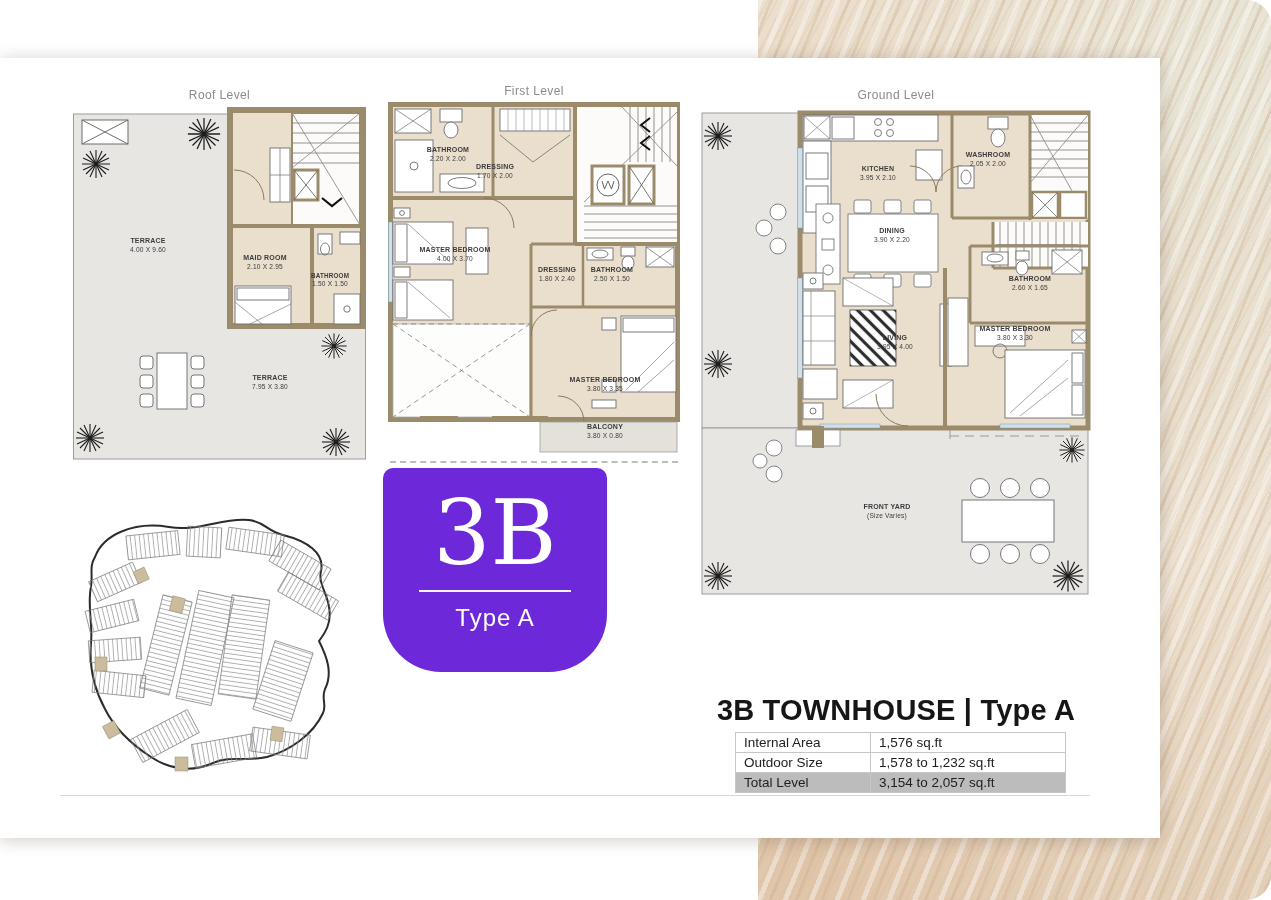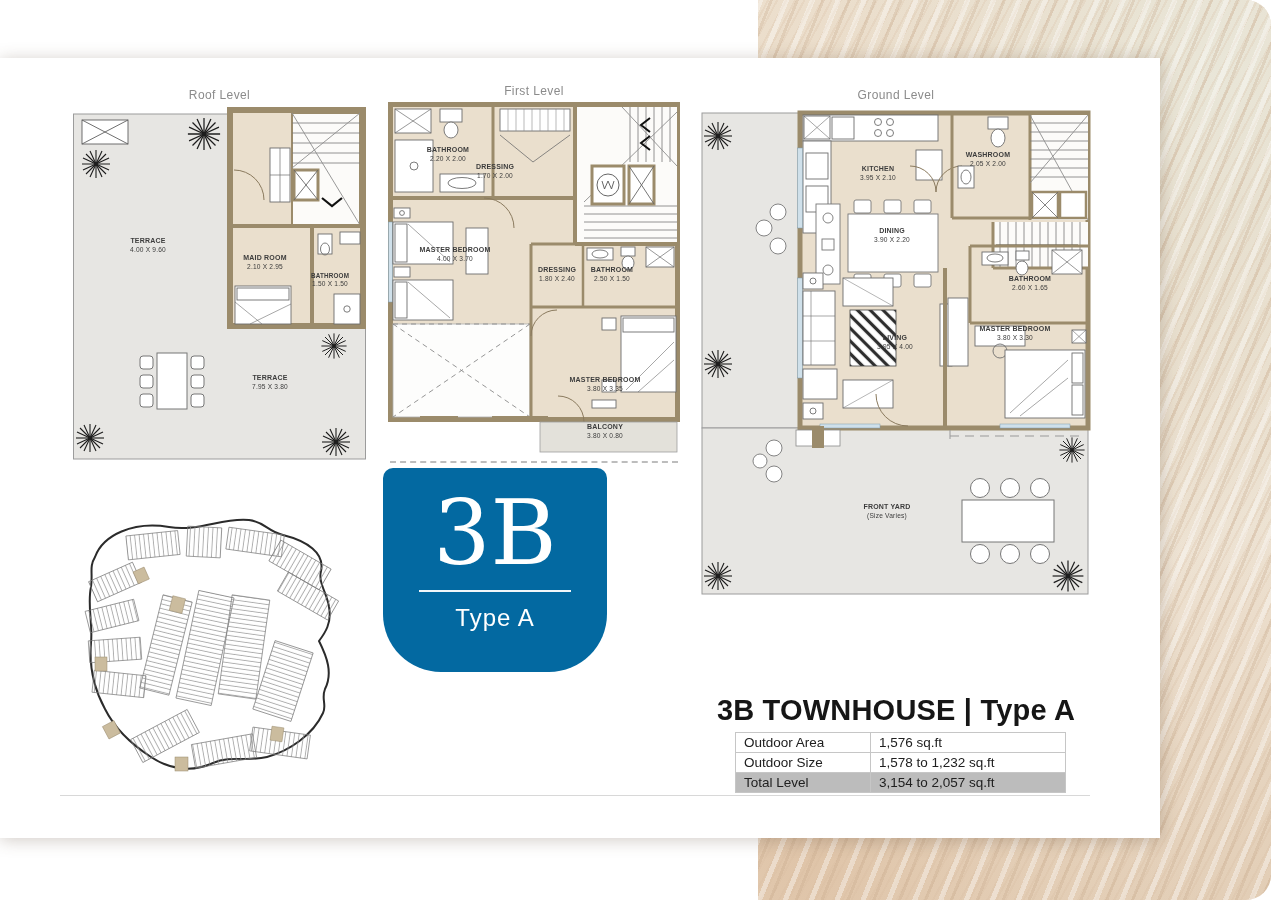--- a/index.html
+++ b/index.html
@@ -16,21 +16,21 @@
   .page{position:absolute;left:0;top:58px;width:1160px;height:780px;background:#ffffff;
         box-shadow:0 2px 16px rgba(90,70,50,.28);}
   .plan{position:absolute;}
   .plan-title{position:absolute;left:0;top:0;width:100%;text-align:center;
         font-size:12px;color:#8b8b8b;letter-spacing:.4px;}
   .plan-svg{position:absolute;left:0;top:18px;}
   .room-label{position:absolute;z-index:5;font-size:7px;line-height:1.25;color:#3c3c3c;
         text-align:center;letter-spacing:.2px;font-weight:bold;}
   .room-label .dims{font-weight:normal;font-size:6.6px;}
   .badge{position:absolute;left:383px;top:468px;width:224px;height:204px;
-        background:#0369a1;border-radius:10px 10px 58px 58px;color:#fff;text-align:center;}
+        background:#6d28d9;border-radius:10px 10px 58px 58px;color:#fff;text-align:center;}
   .badge .unit{font-family:"DejaVu Serif",serif;font-weight:400;font-size:90px;line-height:1;
         margin-top:20px;}
   .badge .rule{width:152px;height:1.5px;background:rgba(255,255,255,.95);margin:12px auto 12px;}
   .badge .type{font-size:24px;letter-spacing:1px;font-weight:400;}
   .dash-line{position:absolute;left:390px;top:461px;width:288px;border-top:2px dashed #bdbdbd;}
   .headline{position:absolute;left:700px;top:694px;width:392px;text-align:center;
         font-size:29px;font-weight:700;color:#161616;letter-spacing:.2px;}
   .area-table{position:absolute;left:735px;top:732px;width:331px;border-collapse:collapse;
         font-size:13.5px;color:#202020;}
   .area-table td{border:1px solid #c6c6c6;padding:1px 8px;height:17px;background:#fff;}
@@ -497,21 +497,21 @@
   <div class="badge">
     <div class="unit">3B</div>
     <div class="rule"></div>
     <div class="type">Type A</div>
   </div>
 
   <div class="headline">3B TOWNHOUSE | Type A</div>
   <table class="area-table">
     <tbody>
         <tr>
-      <td class="lbl">Outdoor Area</td>
+      <td class="lbl">Internal Area</td>
       <td class="val">1,576 sq.ft</td>
     </tr>
     <tr>
       <td class="lbl">Outdoor Size</td>
       <td class="val">1,578 to 1,232 sq.ft</td>
     </tr>
     <tr class="total">
       <td class="lbl">Total Level</td>
       <td class="val">3,154 to 2,057 sq.ft</td>
     </tr>

